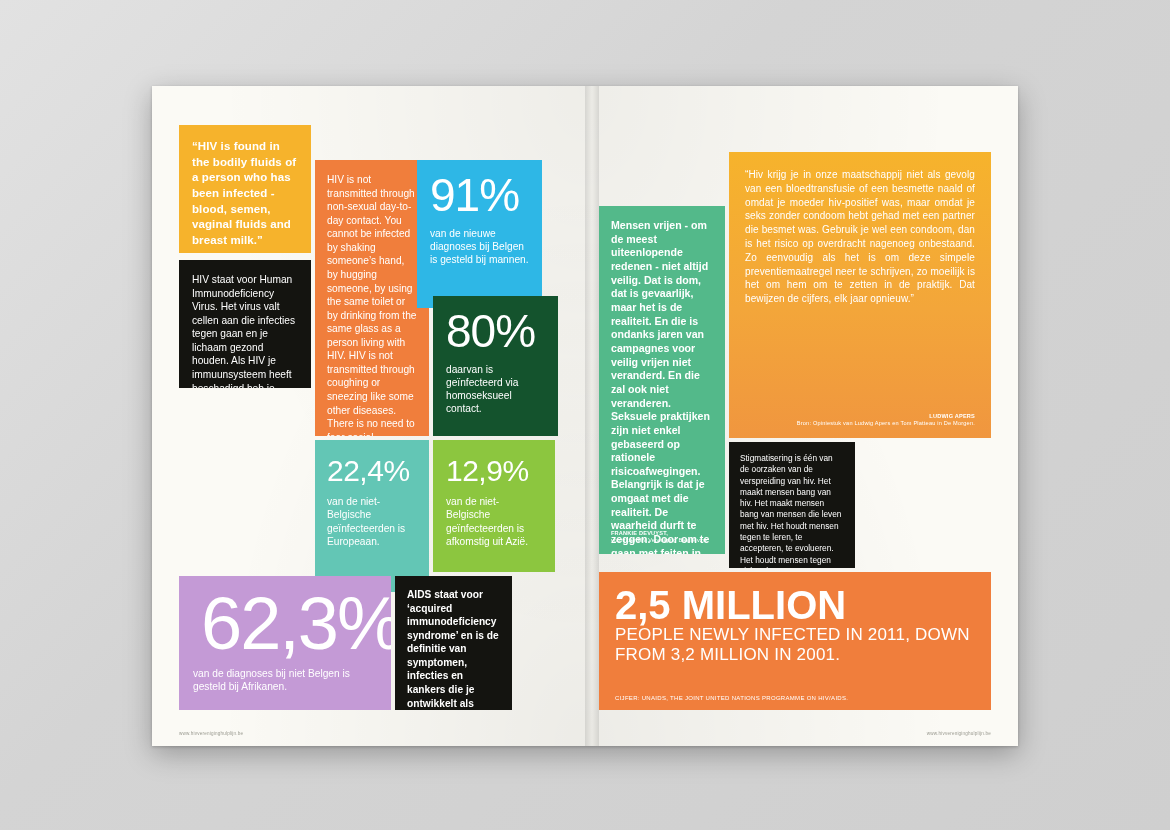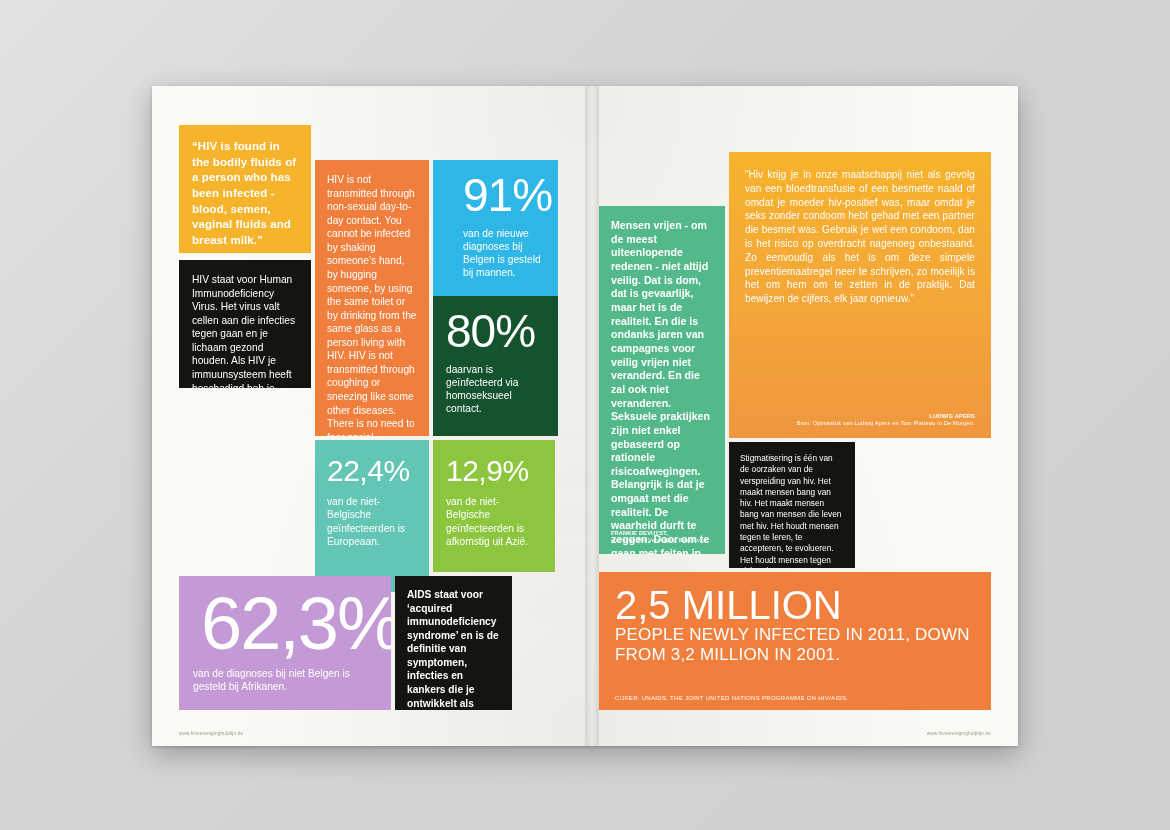--- a/index.html
+++ b/index.html
@@ -117,21 +117,21 @@
     bottom: 10px;
     font-size: 4.6px;
     color: #9a9a90;
     letter-spacing: 0.2px;
   }
 
   
   #blk-hiv-quote   { left: 27px;  top: 39px;  width: 132px; height: 128px; background: #f6b32c; padding: 14px 12px 10px 13px; }
   #blk-hiv-def     { left: 27px;  top: 174px; width: 132px; height: 128px; background: #141410; padding: 13px 12px 10px 13px; }
   #blk-not-trans   { left: 163px; top: 74px;  width: 114px; height: 276px; background: #f07e3c; padding: 13px 12px 10px 12px; }
-  #blk-91          { left: 281px; top: 74px;  width: 125px; height: 148px; background: #2eb7e6; padding: 14px 13px 10px 30px; }
+  #blk-91          { left: 265px; top: 74px;  width: 125px; height: 148px; background: #2eb7e6; padding: 14px 13px 10px 13px; }
   #blk-80          { left: 281px; top: 210px; width: 125px; height: 140px; background: #14532d; padding: 14px 13px 10px 13px; }
   #blk-224         { left: 163px; top: 354px; width: 114px; height: 152px; background: #63c6b5; padding: 16px 12px 14px 12px; }
   #blk-129         { left: 281px; top: 354px; width: 122px; height: 132px; background: #8cc63f; padding: 16px 13px 10px 13px; }
   #blk-623         { left: 27px;  top: 490px; width: 212px; height: 134px; background: #c49ad6; padding: 14px 14px 12px 14px; }
   #blk-aids-def    { left: 243px; top: 490px; width: 117px; height: 134px; background: #141410; padding: 12px 11px 10px 12px; }
 
   
   #blk-mensen      { left: 14px;  top: 120px; width: 126px; height: 348px; background: #53b98a; padding: 13px 12px 10px 12px; }
   #blk-hiv-krijg   { left: 144px; top: 66px;  width: 262px; height: 286px; background: linear-gradient(180deg, #f6b32c 0%, #f3a63a 55%, #f0963f 100%); padding: 16px 16px 10px 16px; }
   #blk-stigma      { left: 144px; top: 356px; width: 126px; height: 126px; background: #141410; padding: 11px 11px 10px 11px; }
@@ -155,21 +155,21 @@
     font-weight: bold;
   }
   #blk-mensen .mensen-credit {
     position: absolute;
     left: 12px;
     bottom: 9px;
   }
   #blk-25m .m-num {
     font-size: 40px;
     line-height: 1.0;
-    font-weight: 400;
+    font-weight: 700;
     letter-spacing: 0px;
   }
   #blk-25m .m-sub {
     font-size: 17px;
     line-height: 1.18;
     font-weight: 500;
     letter-spacing: 0.2px;
   }
   #blk-25m .m-credit {
     position: absolute;

